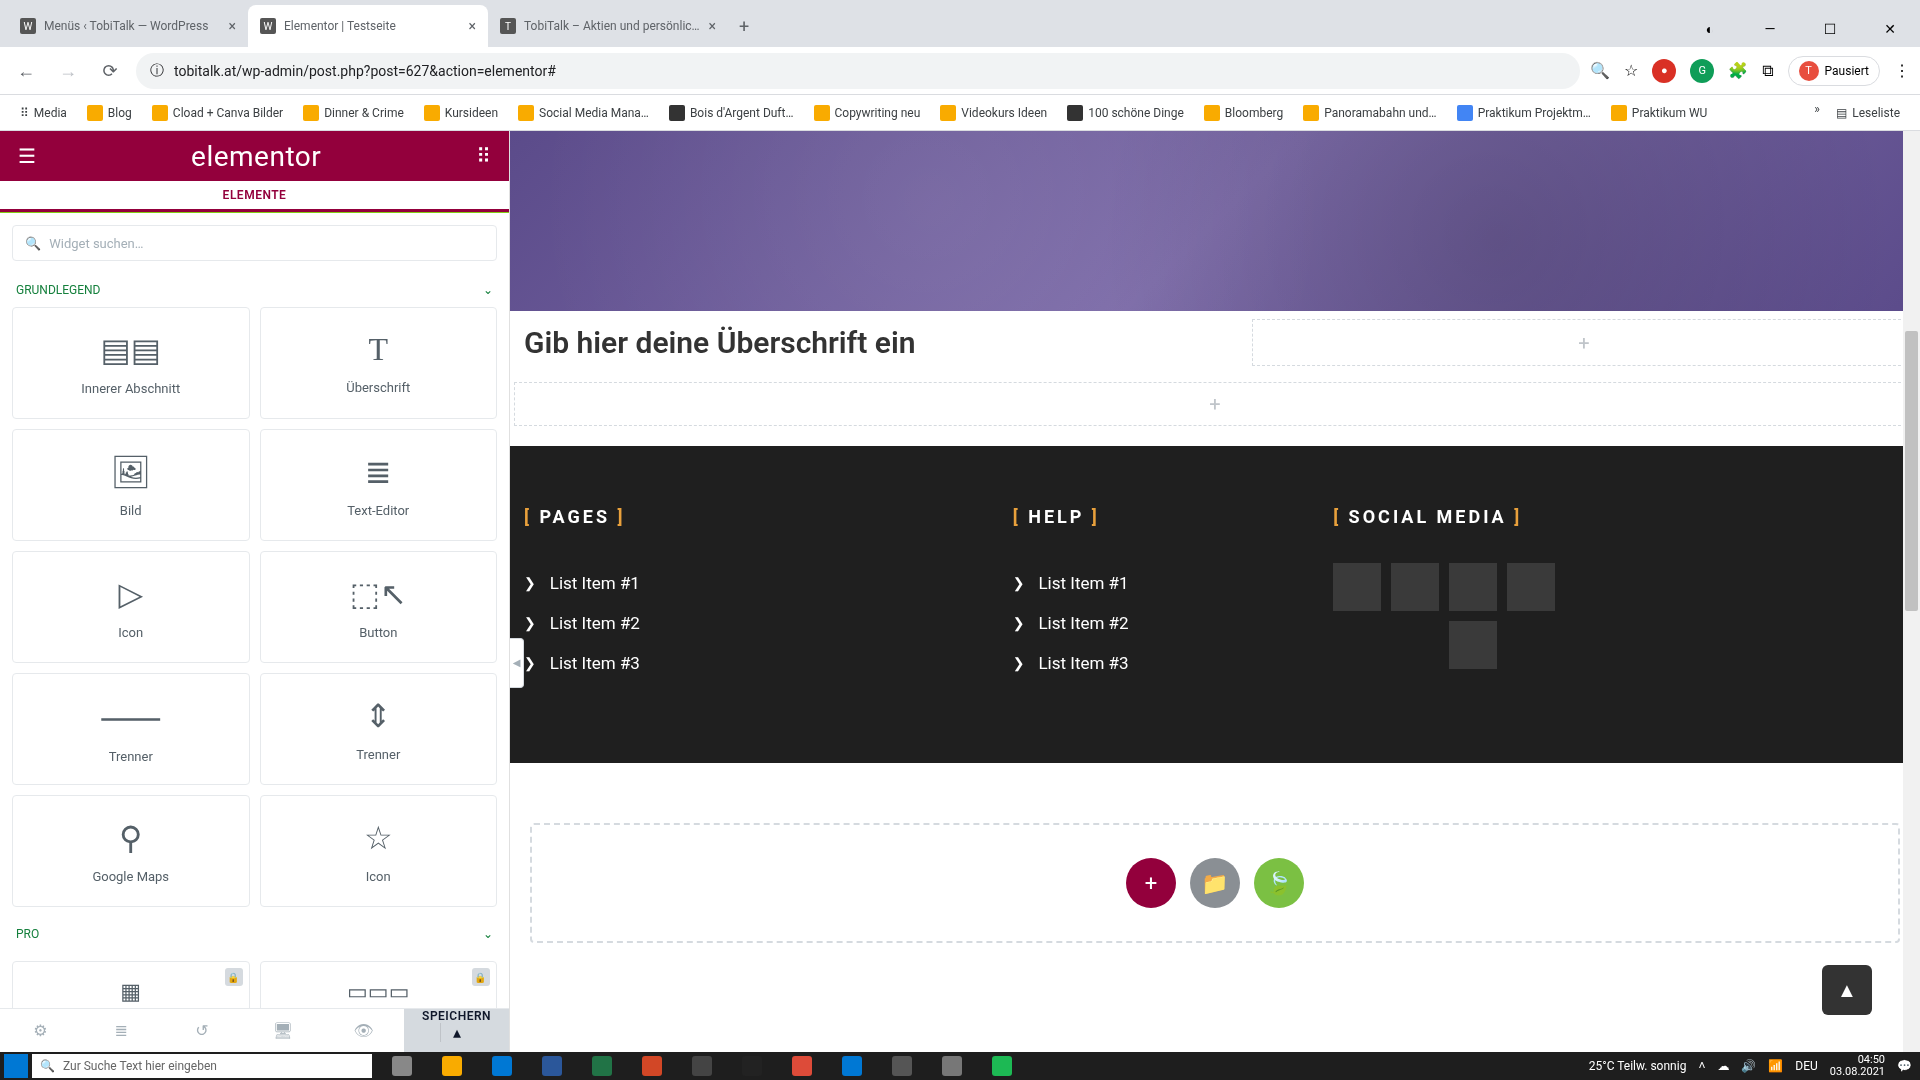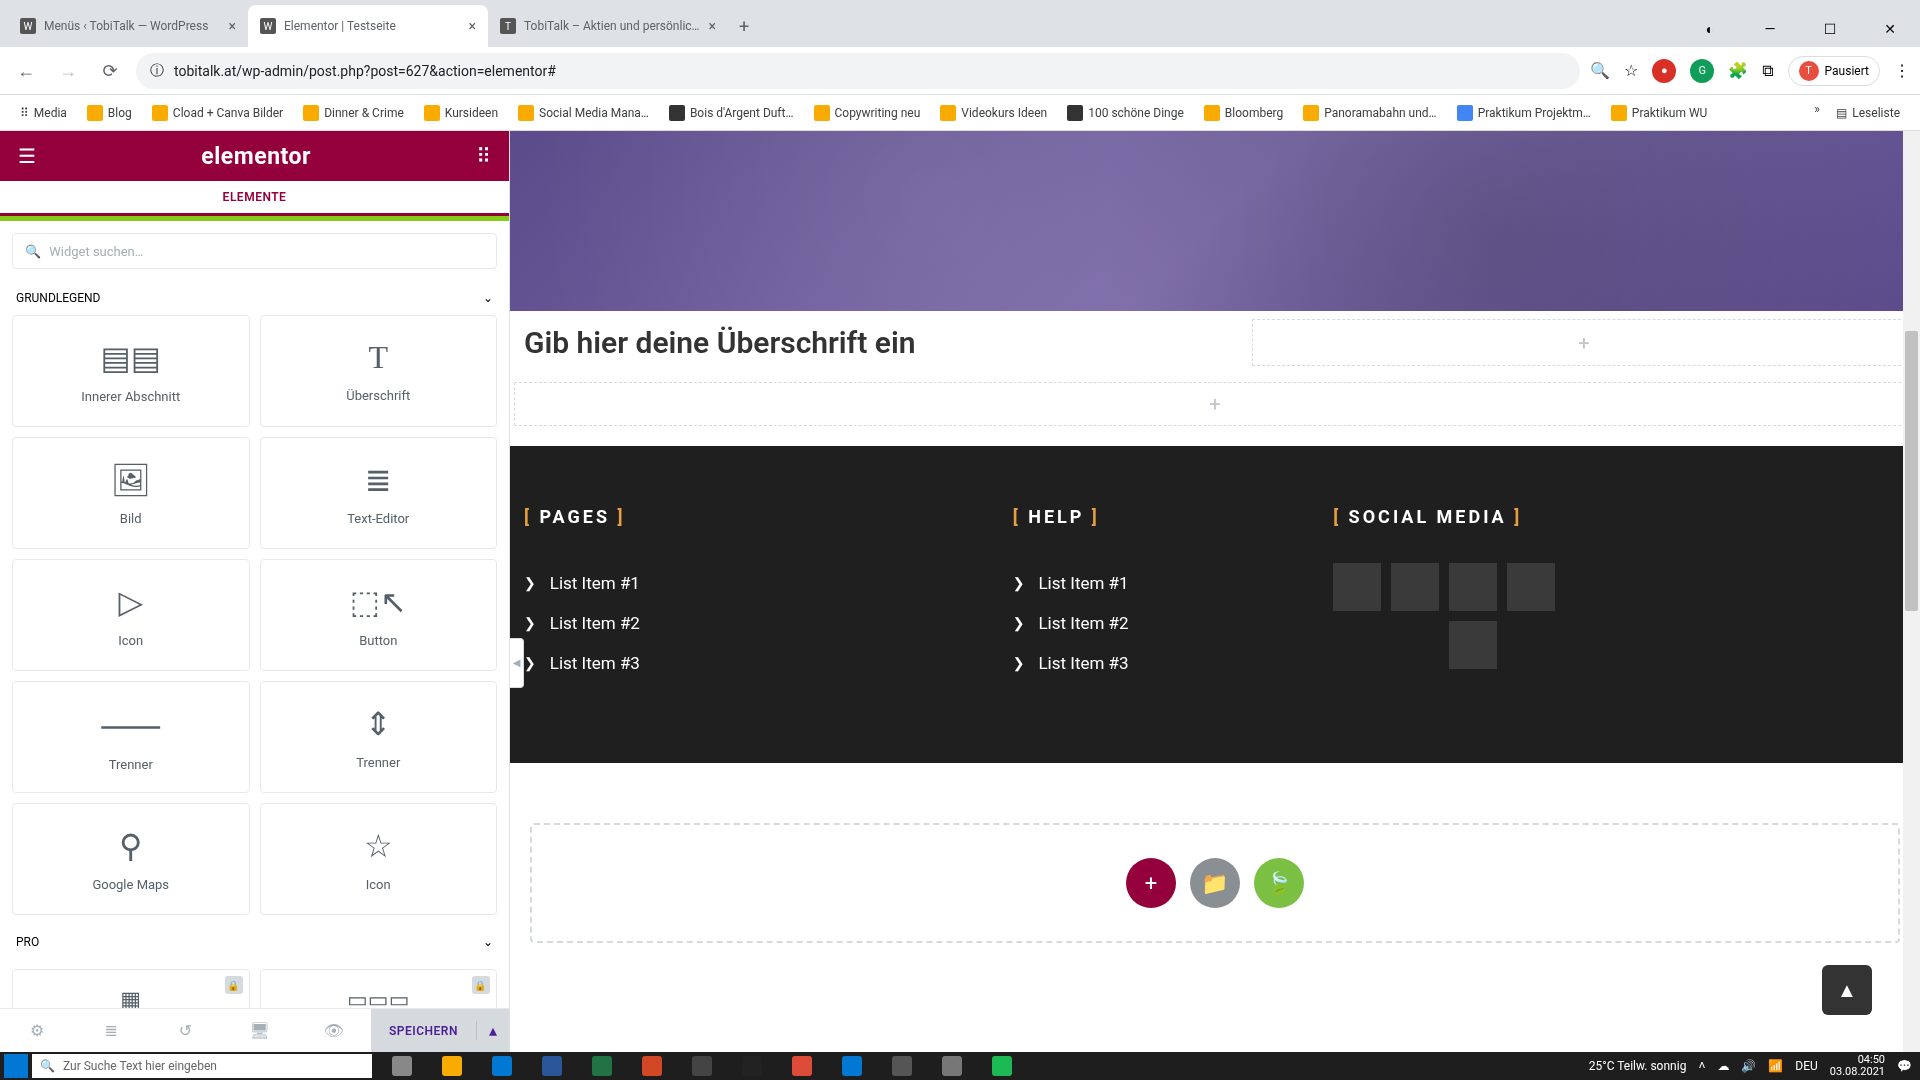--- a/index.html
+++ b/index.html
@@ -33,35 +33,35 @@
 .bk-ico { width: 16px; height: 16px; background: #f9ab00; border-radius: 2px; }
 .bk-ico.dark { background: #333; }
 .bk-ico.blue { background: #4285f4; }
 .bookbar-right { margin-left: auto; display: flex; gap: 8px; }
 
 
 .app { position: absolute; top: 131px; left: 0; right: 0; bottom: 28px; display: flex; }
 .sidebar { width: 510px; background: #fff; display: flex; flex-direction: column; border-right: 1px solid #e0e0e0; }
 .sb-header { height: 50px; background: #93003c; display: flex; align-items: center; justify-content: space-between; padding: 0 18px; color: white; }
 .sb-header-icon { font-size: 20px; }
-.sb-logo { font-size: 23px; font-weight: 700; letter-spacing: 0.5px; }
-.sb-tabs { display: flex; height: 40px; border-bottom: 5px solid #84cc16; }
+.sb-logo { font-size: 28px; font-weight: 400; letter-spacing: 0.5px; }
+.sb-tabs { display: flex; height: 32px; border-bottom: 1px solid #84cc16; }
 .sb-tab { flex: 1; display: flex; align-items: center; justify-content: center; font-size: 12px; color: #6d7882; letter-spacing: 0.5px; border-bottom: 3px solid transparent; }
 .sb-tab.active { border-bottom-color: #93003c; color: #93003c; font-weight: 600; }
 .sb-search { padding: 12px; }
 .sb-search-box { border: 1px solid #e6e9ec; border-radius: 4px; height: 36px; display: flex; align-items: center; padding: 0 12px; background: #fff; color: #a4afb7; font-size: 13px; gap: 8px; }
-.sb-section-h { padding: 10px 16px; font-size: 12px; color: #000000; display: flex; justify-content: space-between; align-items: center; }
+.sb-section-h { padding: 10px 16px; font-size: 12px; color: #15803d; display: flex; justify-content: space-between; align-items: center; }
 .widget-grid { display: grid; grid-template-columns: 1fr 1fr; gap: 10px; padding: 0 12px; overflow-y: auto; flex: 1; }
 .widget-card { background: #fff; border: 1px solid #e6e9ec; border-radius: 4px; height: 112px; display: flex; flex-direction: column; align-items: center; justify-content: center; gap: 12px; color: #556068; font-size: 13px; position: relative; }
 .widget-icon { font-size: 32px; color: #556068; }
 .lock-badge { position: absolute; top: 6px; right: 6px; width: 18px; height: 18px; background: #d5dadf; border-radius: 3px; font-size: 10px; display: flex; align-items: center; justify-content: center; }
 .sb-footer { height: 44px; background: #fff; border-top: 1px solid #e6e9ec; display: flex; align-items: center; }
 .sb-fbtn { flex: 1; height: 100%; display: flex; align-items: center; justify-content: center; color: #a4afb7; font-size: 16px; }
 .sb-save { background: #39b54a; color: white; display: flex; align-items: center; height: 100%; }
-.sb-save.disabled { background: #d5dadf; color: #4c1d95; }
+.sb-save.disabled { background: #d5dadf; color: #0f172a; flex-direction: column; }
 .sb-save-main { padding: 0 18px; font-size: 12px; font-weight: 600; letter-spacing: 0.5px; }
 .sb-save-arrow { padding: 0 12px; border-left: 1px solid rgba(0,0,0,0.1); }
 
 
 .canvas { flex: 1; background: #fff; position: relative; overflow-y: auto; }
 .hero { height: 180px; background: linear-gradient(135deg, #5b4b8a, #7c6ba8, #5b4b8a); position: relative; }
 .hero::before { content:''; position:absolute; inset:0; background: radial-gradient(circle at 30% 40%, rgba(255,255,255,0.08), transparent 40%), radial-gradient(circle at 70% 60%, rgba(0,0,0,0.15), transparent 40%); }
 .heading-row { display: flex; padding: 4px 0; gap: 48px; }
 .heading-cell { flex: 1; padding: 10px 14px; font-size: 30px; font-weight: 600; color: #333; }
 .empty-cell { flex: 1; border: 1px dashed #d5dadf; margin: 4px; min-height: 40px; display: flex; align-items: center; justify-content: center; color: #c0c5ca; font-size: 20px; }

